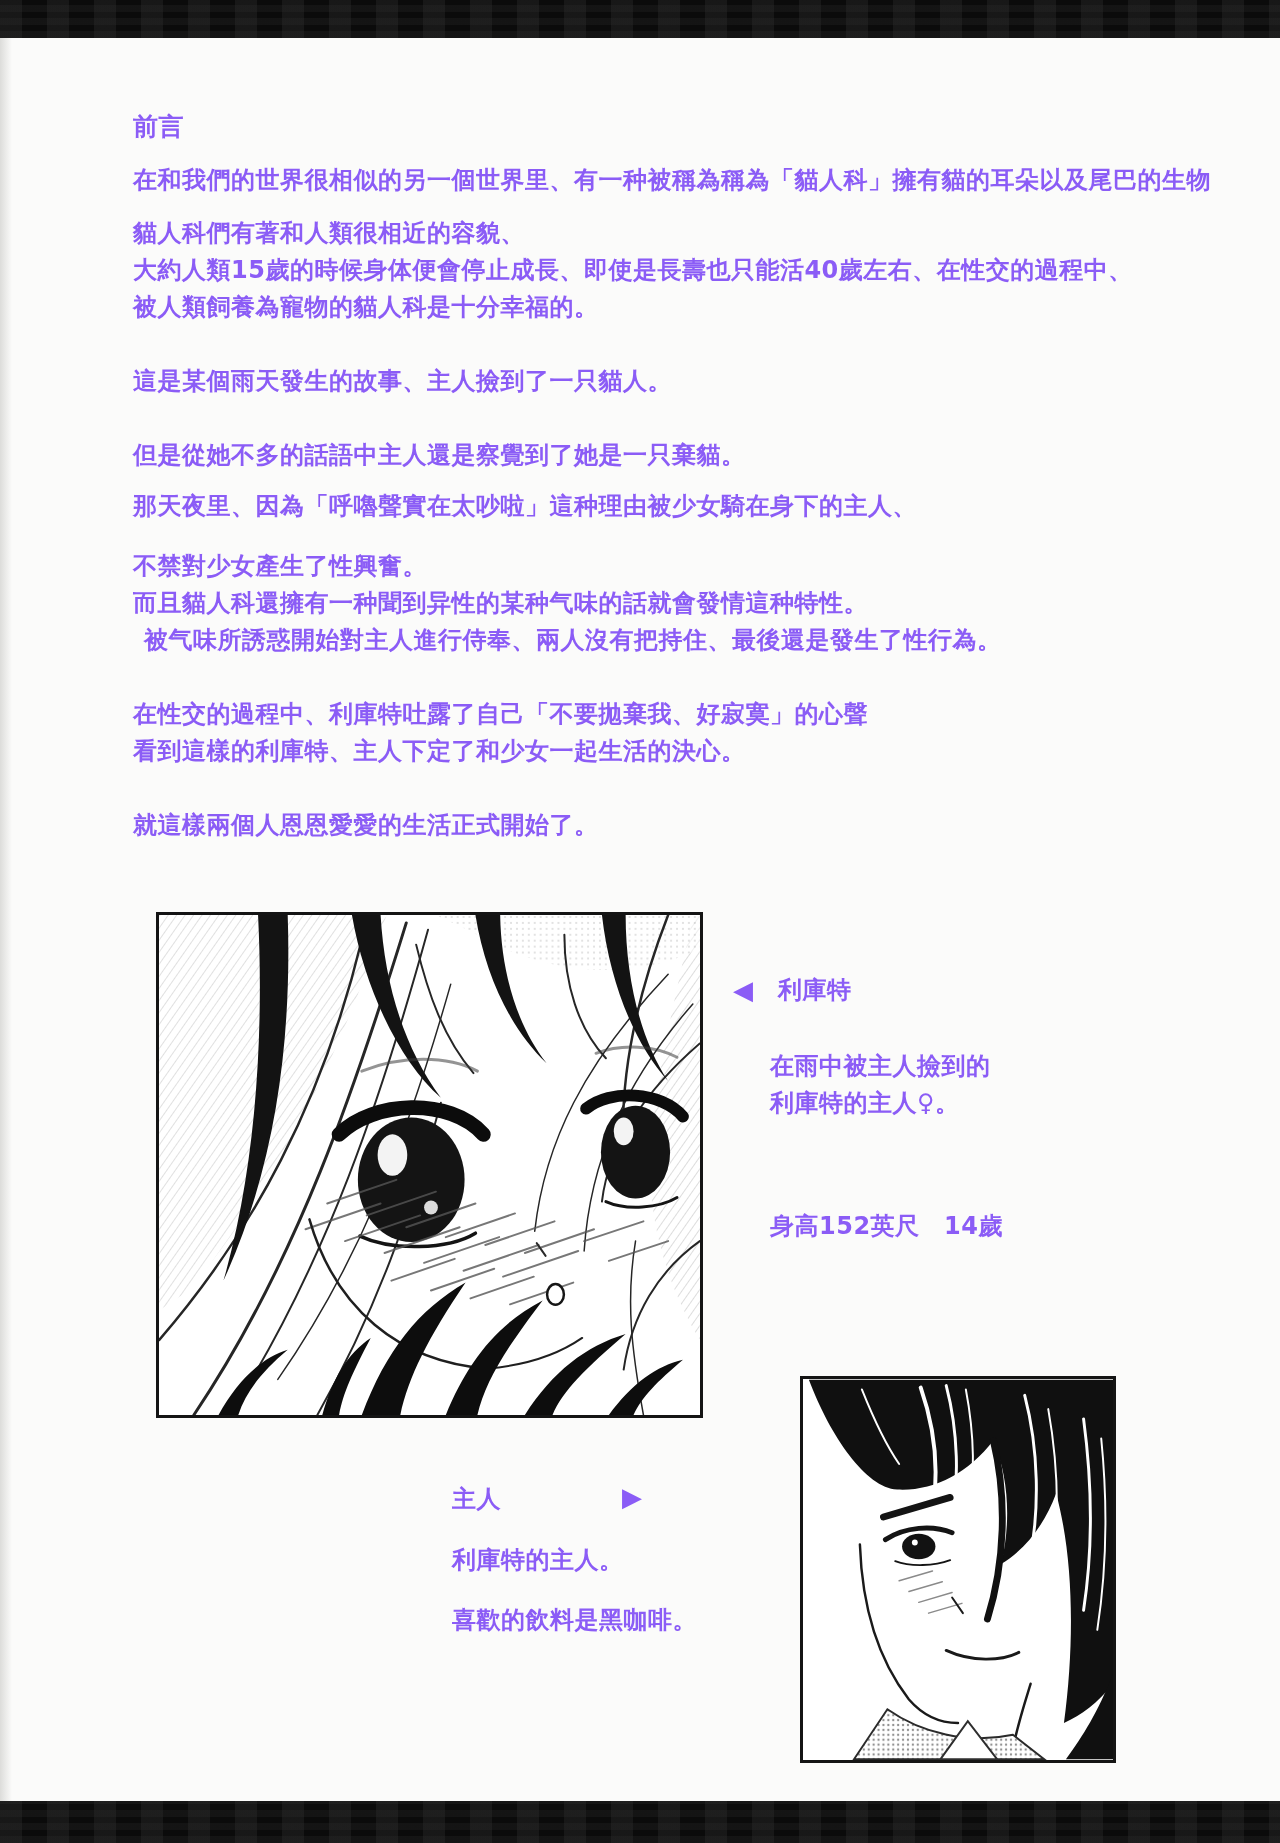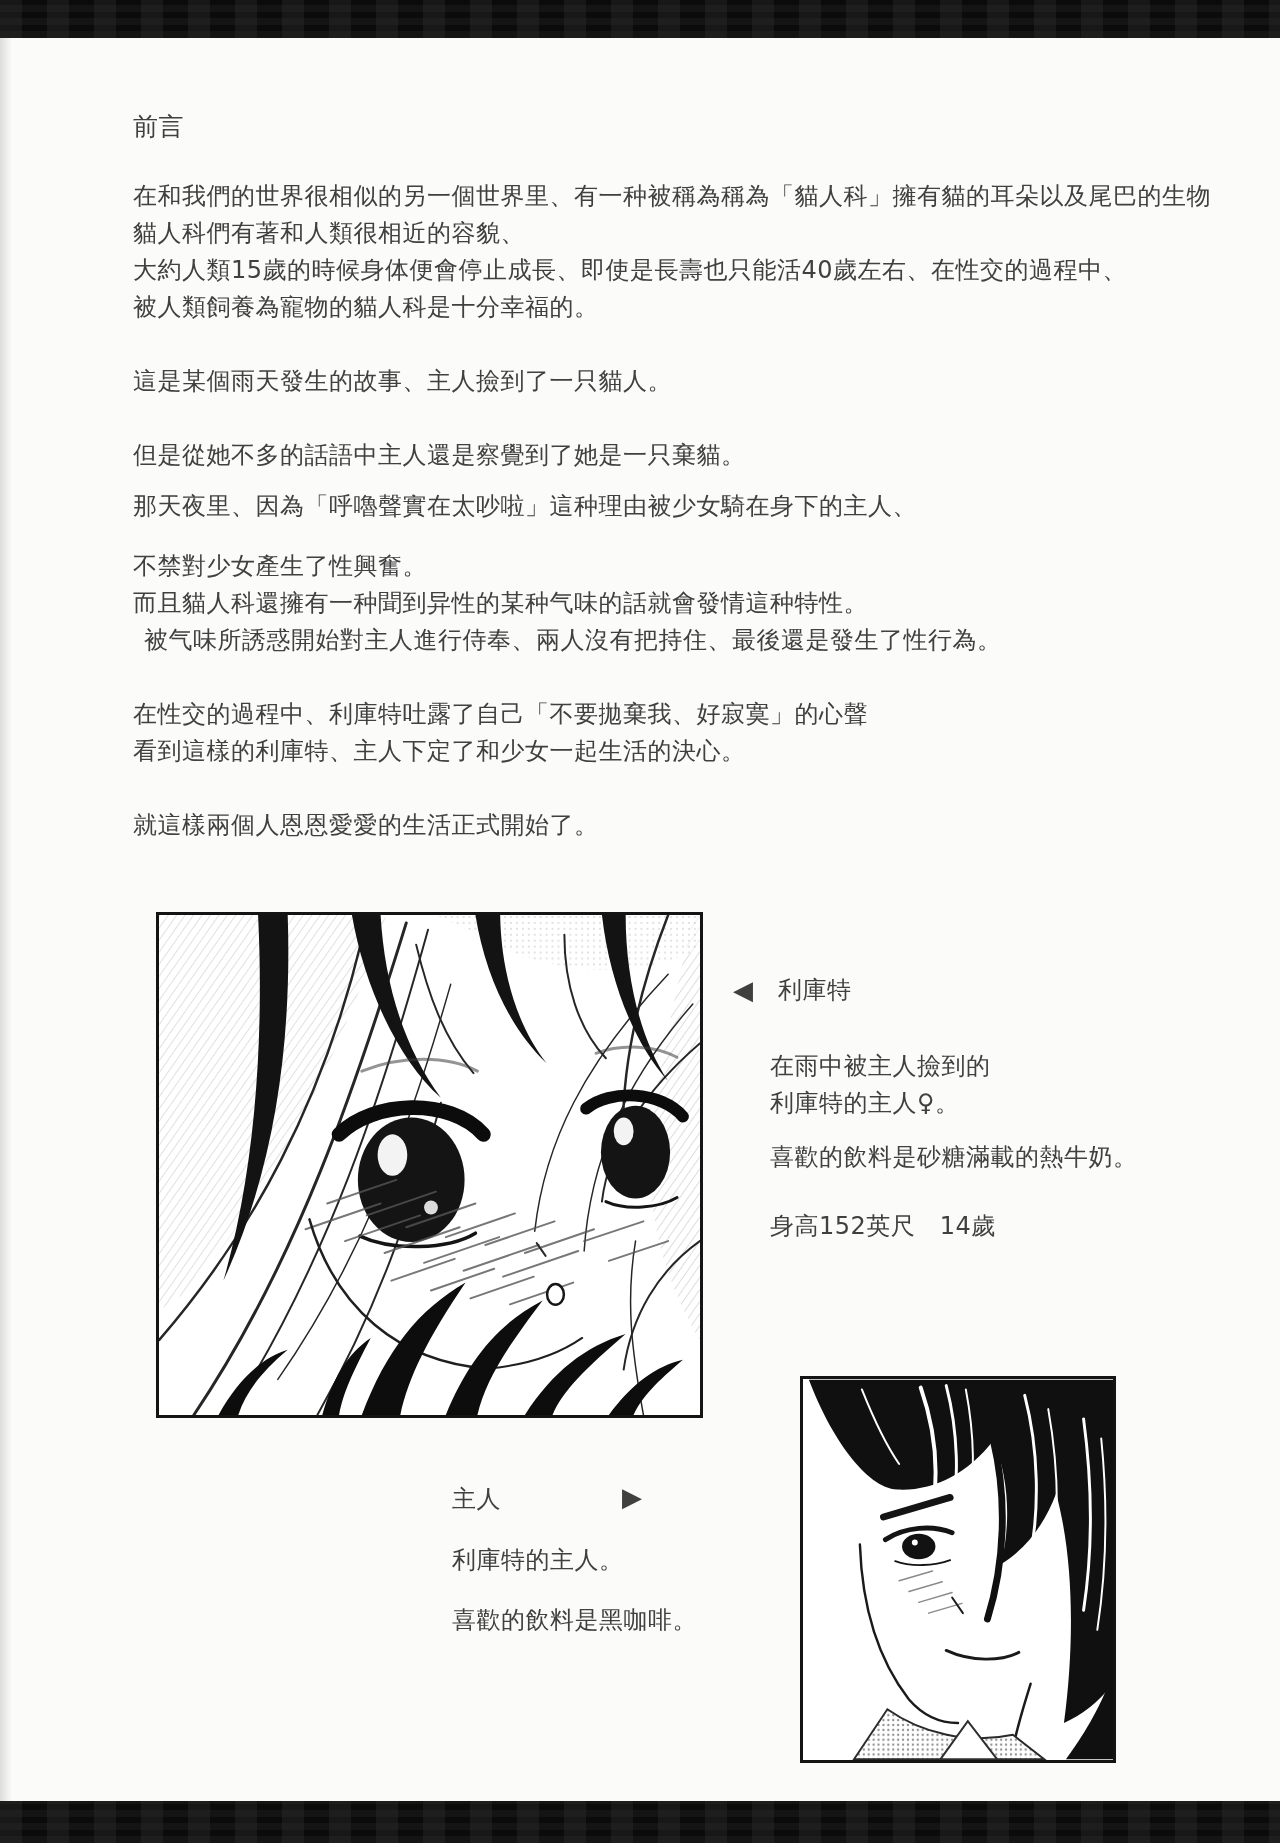--- a/index.html
+++ b/index.html
@@ -14,21 +14,21 @@
       repeating-linear-gradient(90deg, rgba(48,48,48,.35) 0 22px, rgba(0,0,0,0) 22px 47px),
       repeating-linear-gradient(0deg, rgba(34,34,34,.4) 0 7px, rgba(0,0,0,0) 7px 13px);
   }
   .scanbar.top{top:0;height:38px;}
   .scanbar.bottom{top:1801px;height:42px;}
   .edge-shade{
     position:absolute;left:0;top:38px;width:12px;height:1763px;
     background:linear-gradient(to right,#dcdcda,rgba(251,251,250,0));
   }
   .txt{
-    position:absolute;color:#404040;font-weight:400;
+    position:absolute;color:#8b5cf6;font-weight:700;
     font-size:24px;line-height:37px;letter-spacing:.5px;white-space:pre;
     -webkit-font-smoothing:antialiased;
   }
   .title{font-size:25px;}
   .arrow{font-size:26px;line-height:37px;}
   .frame{
     position:absolute;margin:0;padding:0;background:#fff;
     border:3px solid #141414;box-sizing:border-box;overflow:hidden;
   }
   .frame svg{display:block;}
@@ -36,21 +36,21 @@
 </head>
 <body>
 
 <div class="page">
 
   <div class="scanbar top"></div>
   <div class="edge-shade"></div>
 
   <div class="txt title" style="left:133px;top:108px">前言</div>
 
-  <div class="txt" style="left:133px;top:178px">在和我們的世界很相似的另一個世界里、有一种被稱為稱為「貓人科」擁有貓的耳朵以及尾巴的生物</div>
+  <div class="txt" style="left:133px;top:162px">在和我們的世界很相似的另一個世界里、有一种被稱為稱為「貓人科」擁有貓的耳朵以及尾巴的生物</div>
   <div class="txt" style="left:133px;top:215px">貓人科們有著和人類很相近的容貌、</div>
   <div class="txt" style="left:133px;top:252px">大約人類15歲的時候身体便會停止成長、即使是長壽也只能活40歲左右、在性交的過程中、</div>
   <div class="txt" style="left:133px;top:289px">被人類飼養為寵物的貓人科是十分幸福的。</div>
 
   <div class="txt" style="left:133px;top:363px">這是某個雨天發生的故事、主人撿到了一只貓人。</div>
   <div class="txt" style="left:133px;top:437px">但是從她不多的話語中主人還是察覺到了她是一只棄貓。</div>
 
   <div class="txt" style="left:133px;top:488px">那天夜里、因為「呼嚕聲實在太吵啦」這种理由被少女騎在身下的主人、</div>
   <div class="txt" style="left:133px;top:548px">不禁對少女產生了性興奮。</div>
   <div class="txt" style="left:133px;top:585px">而且貓人科還擁有一种聞到异性的某种气味的話就會發情這种特性。</div>
@@ -153,21 +153,20 @@
         <path d="M165,506 C175,470 190,444 214,428 C196,462 186,484 182,506 Z"></path>
         <path d="M60,506 C80,470 104,448 130,440 C104,462 88,482 80,506 Z"></path>
       </g>
     </svg>
   </figure>
 
   <div class="txt arrow" style="left:733px;top:972px">◀</div>
   <div class="txt" style="left:778px;top:972px">利庫特</div>
   <div class="txt" style="left:770px;top:1048px">在雨中被主人撿到的</div>
   <div class="txt" style="left:770px;top:1085px">利庫特的主人♀。</div>
-  <div class="txt" style="left:770px;top:1139px">喜歡的飲料是砂糖滿載的熱牛奶。</div>
   <div class="txt" style="left:770px;top:1208px">身高152英尺　14歲</div>
 
   <div class="txt" style="left:452px;top:1481px">主人</div>
   <div class="txt arrow" style="left:622px;top:1479px">▶</div>
   <div class="txt" style="left:452px;top:1542px">利庫特的主人。</div>
   <div class="txt" style="left:452px;top:1602px">喜歡的飲料是黑咖啡。</div>
 
   <figure class="frame" style="left:800px;top:1376px;width:316px;height:387px">
     <svg viewBox="0 0 316 387" width="310" height="381" xmlns="http://www.w3.org/2000/svg">
       <defs>

